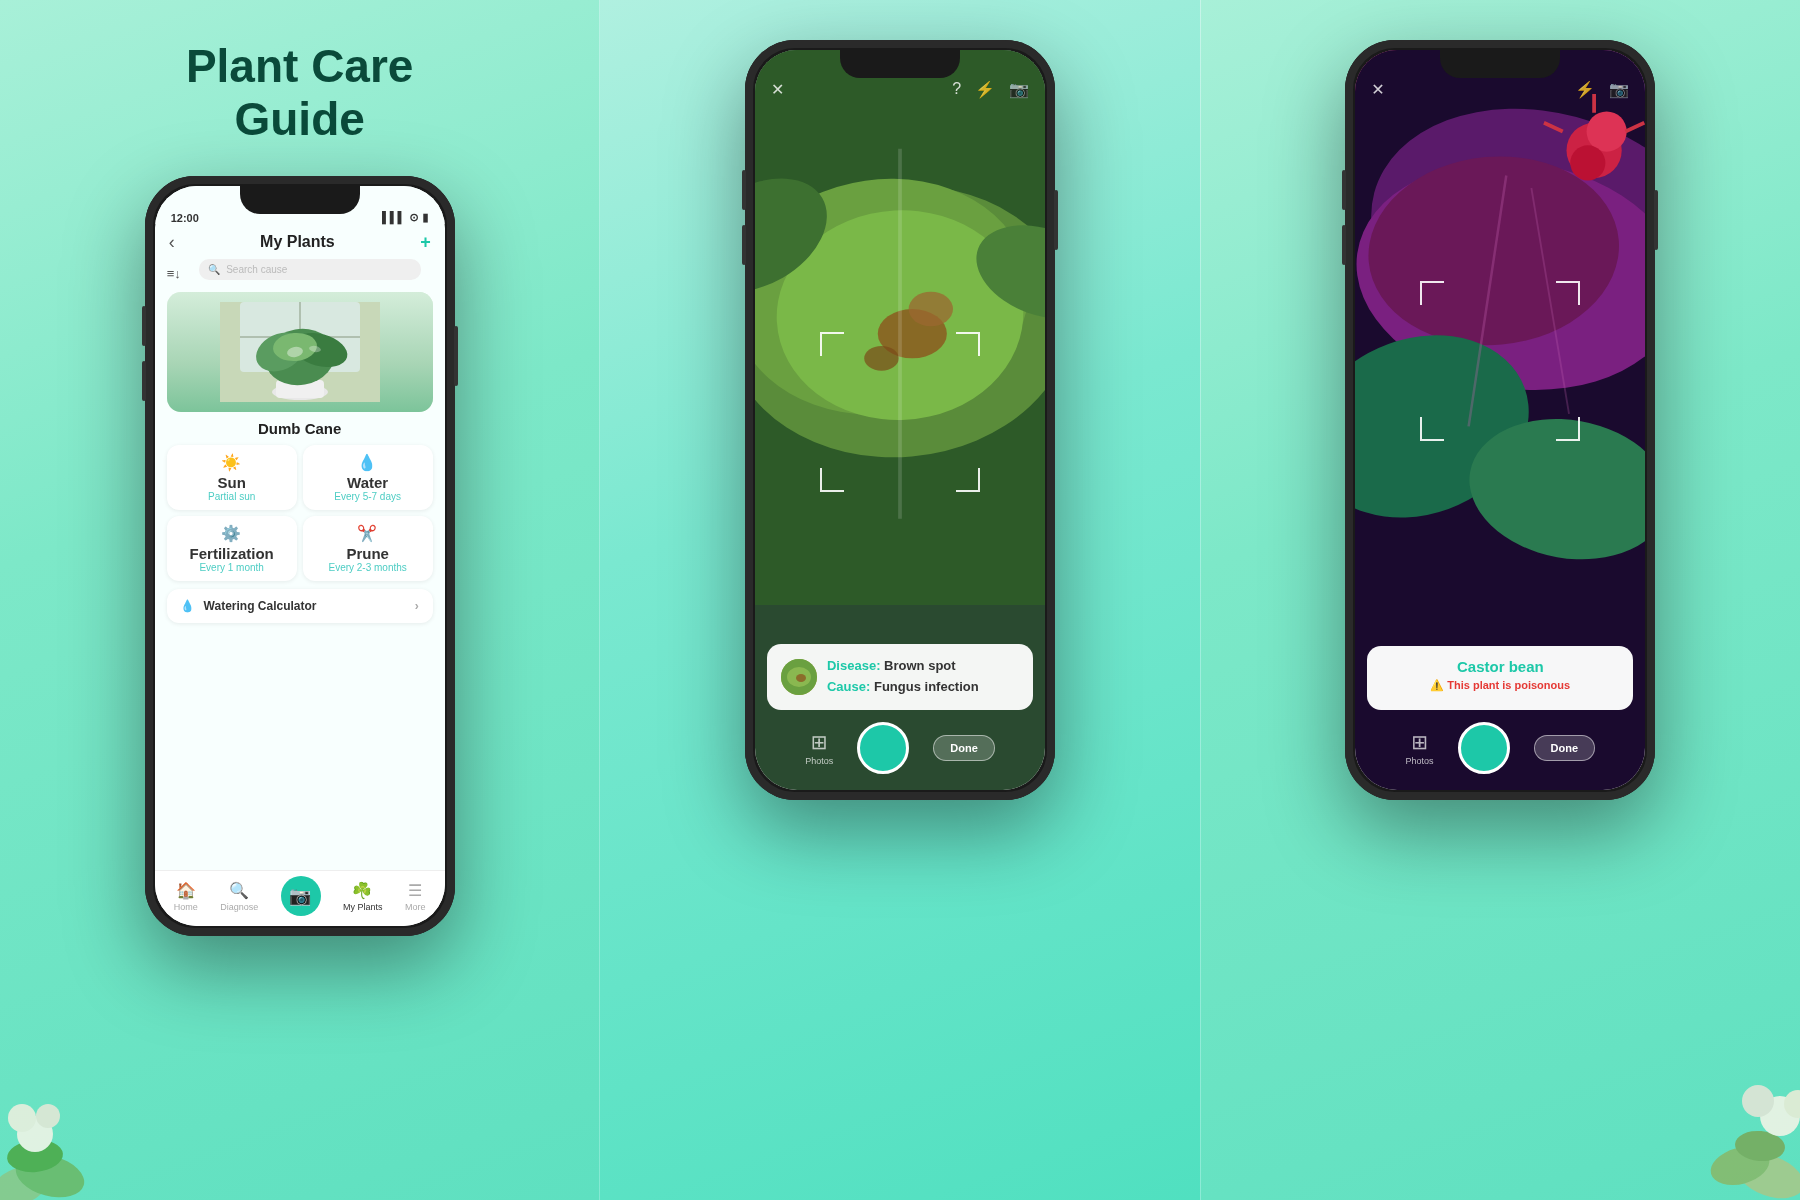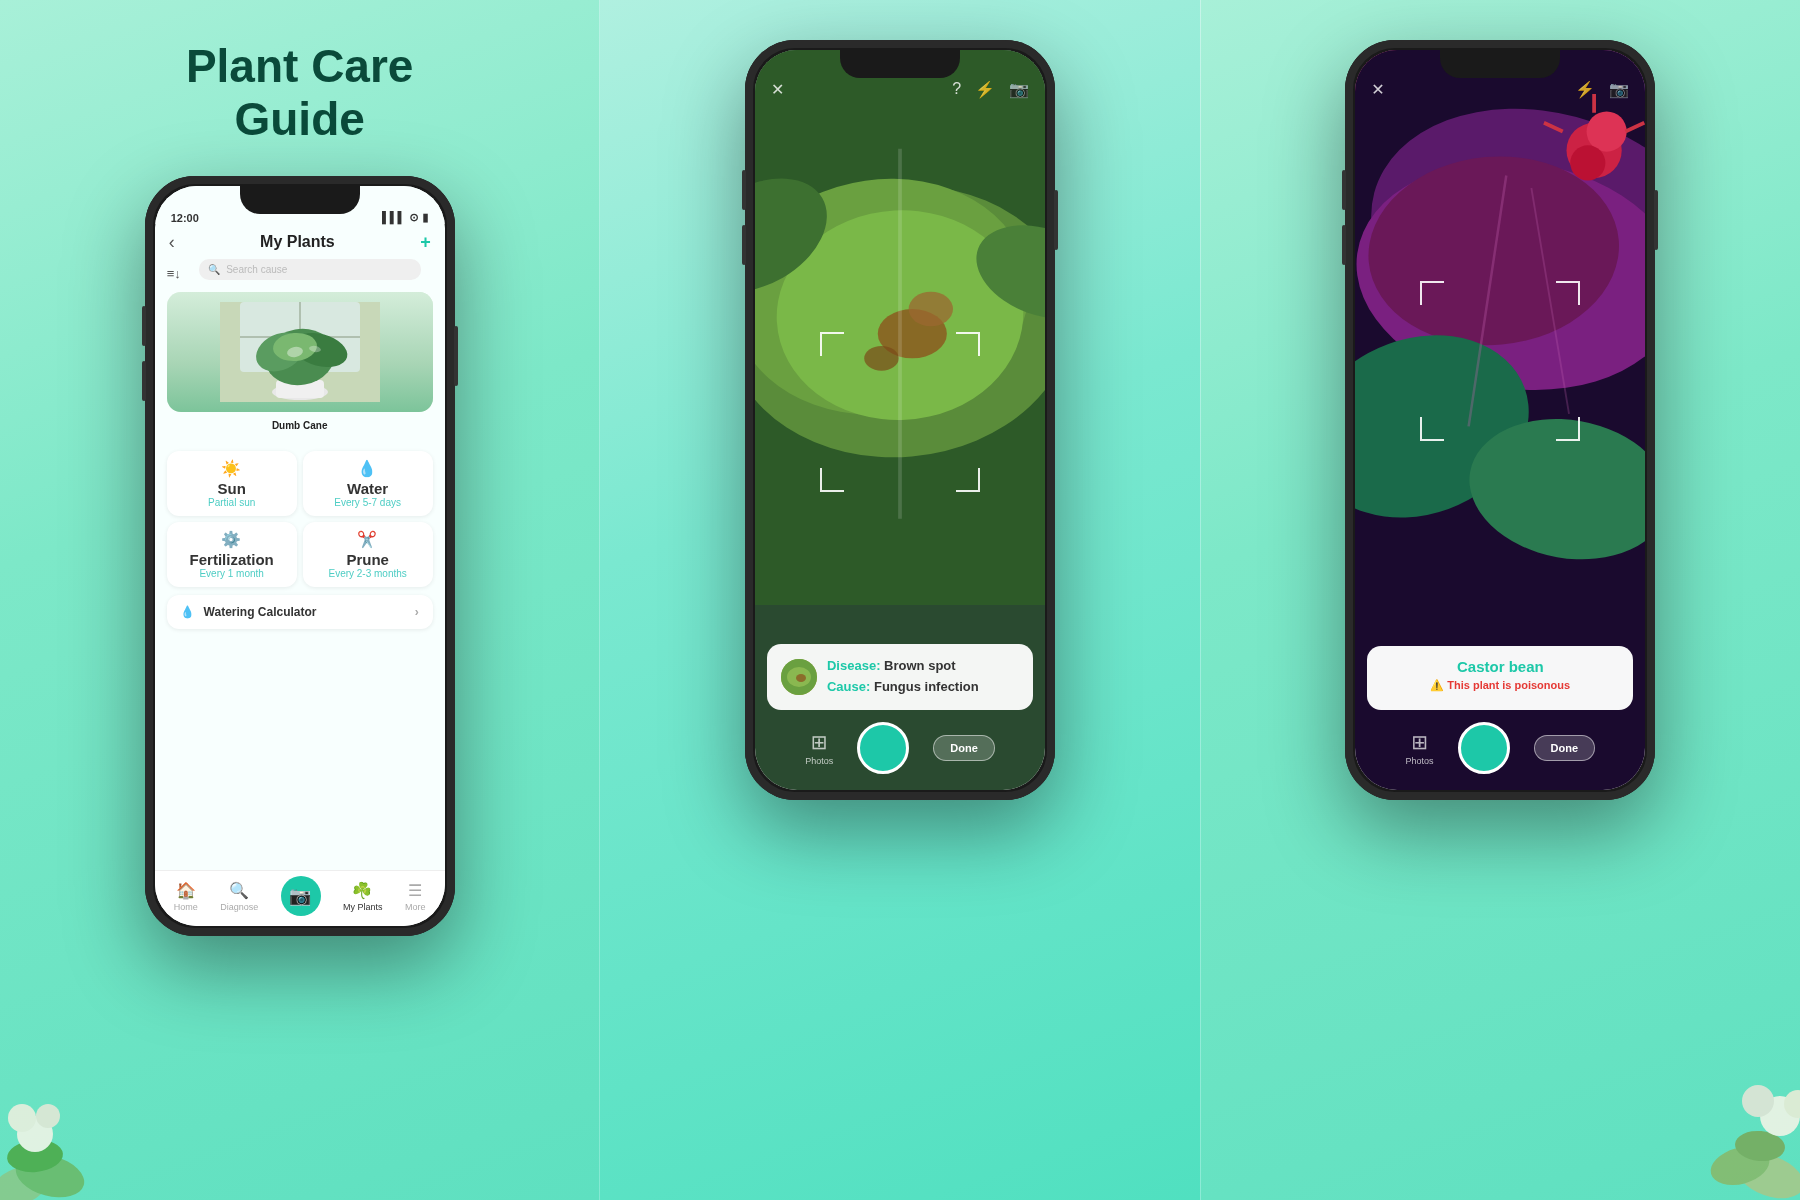--- a/index.html
+++ b/index.html
@@ -155,24 +155,24 @@
       height: 100%;
       background: linear-gradient(180deg, #d4edda 0%, #a8d5b5 60%, #7cc49a 100%);
       display: flex;
       align-items: center;
       justify-content: center;
       position: relative;
     }
     
     .plant-name-label {
       text-align: center;
-      font-size: 10px;
+      font-size: 15px;
       font-weight: 700;
       color: #222;
-      margin-bottom: 20px;
+      margin-bottom: 8px;
     }
     .care-grid {
       display: grid;
       grid-template-columns: 1fr 1fr;
       gap: 6px;
       margin: 0 12px 8px;
     }
     .care-card {
       background: #fff;
       border-radius: 12px;

